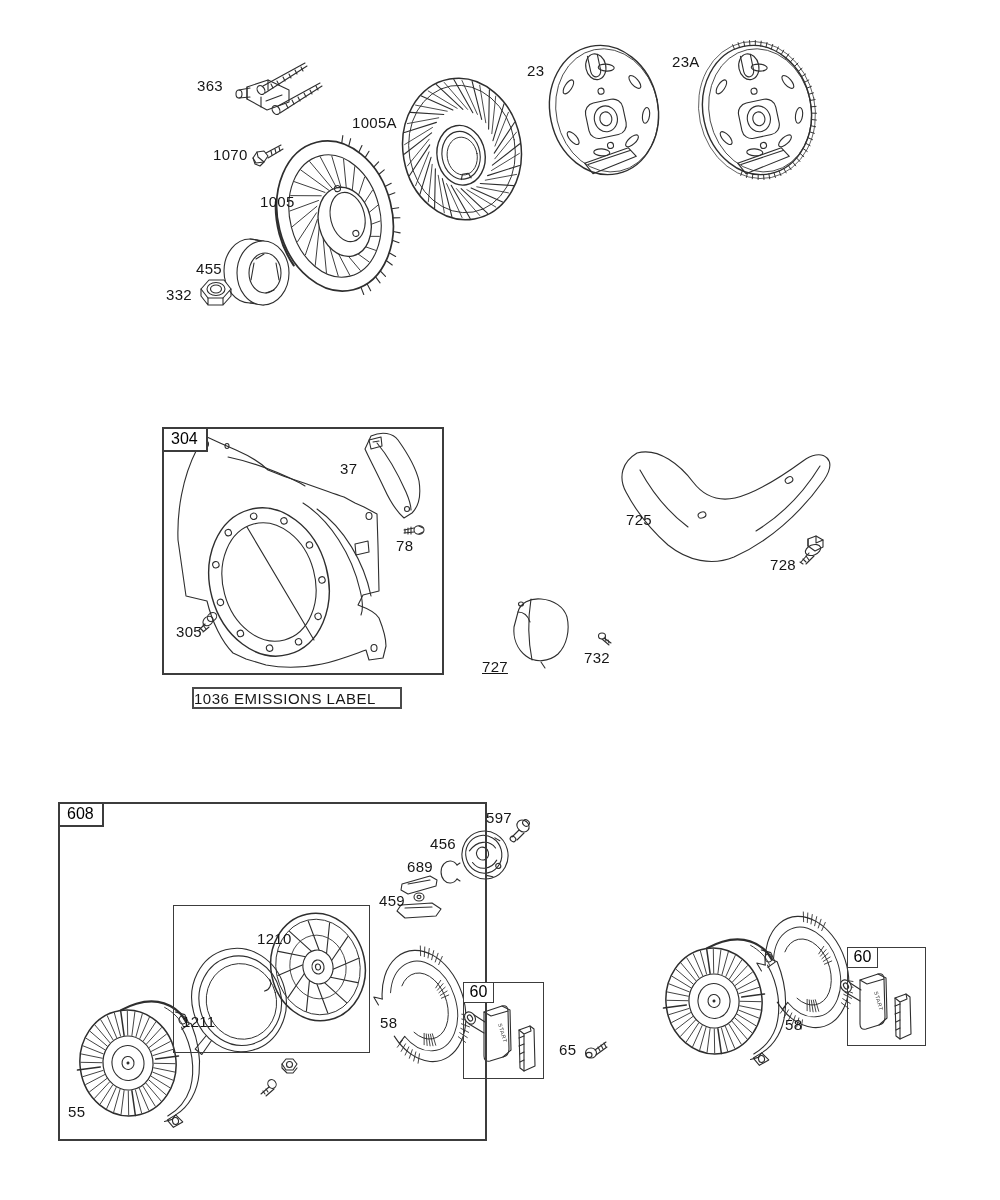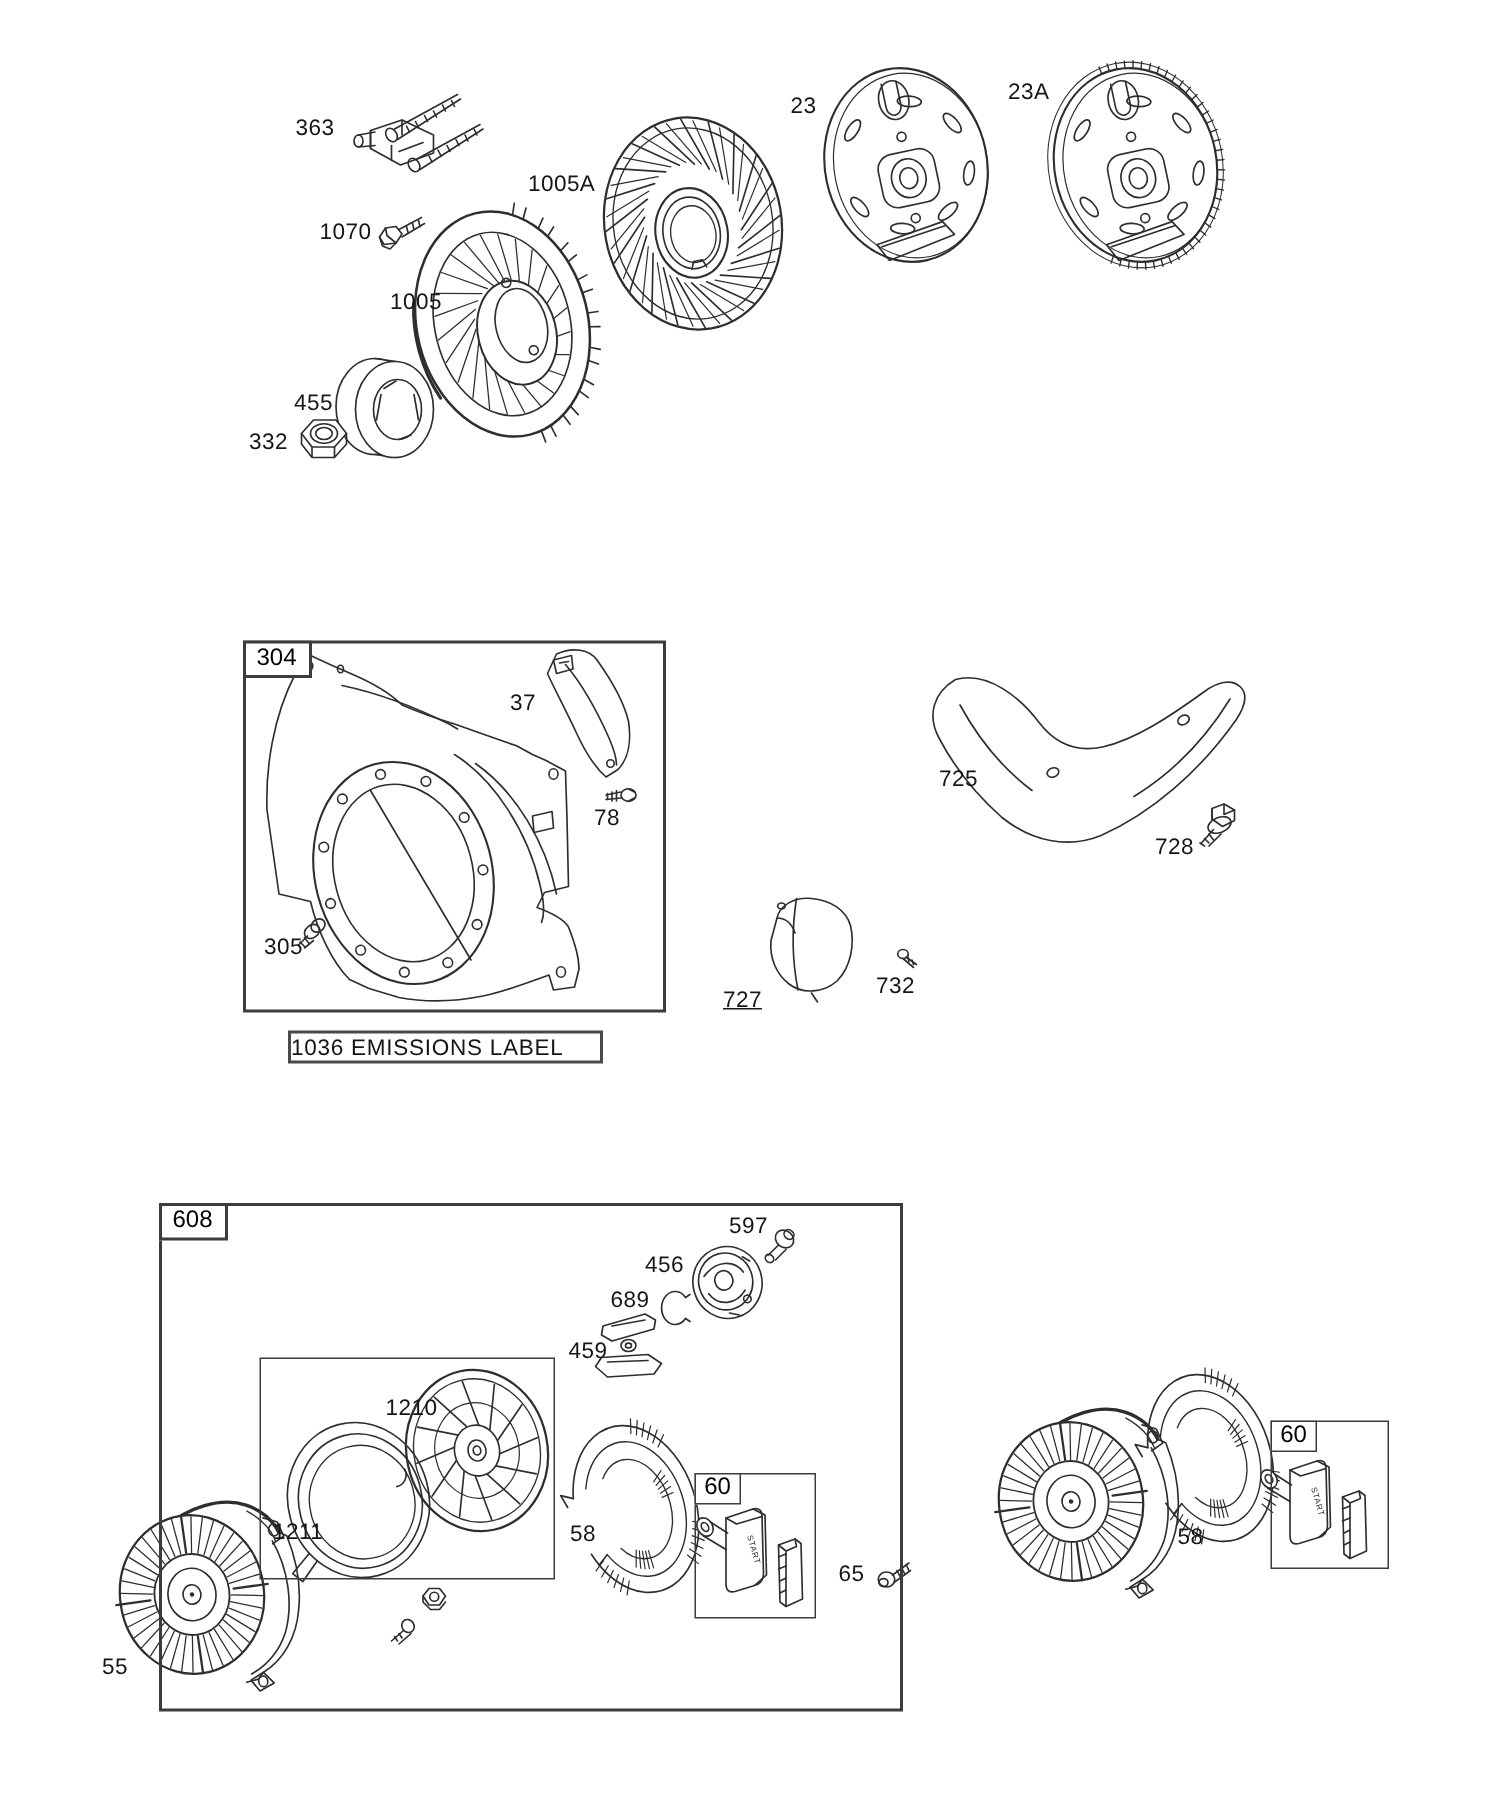--- a/index.html
+++ b/index.html
@@ -544,21 +544,21 @@
   </svg>
 
   <div class="gbox" style="left:162px;top:427px;width:282px;height:248px;">
     <div class="gtag">304</div>
   </div>
 
   <div class="embox" style="left:192px;top:687px;width:210px;height:22px;">
     <span>1036 EMISSIONS LABEL</span>
   </div>
 
-  <div class="gbox" style="left:58px;top:802px;width:496px;height:339px;margin-left:48px;">
+  <div class="gbox" style="left:58px;top:802px;width:429px;height:339px;">
     <div class="gtag">608</div>
   </div>
 
   <div class="gbox" style="left:173px;top:905px;width:197px;height:148px;border-width:1.5px;"></div>
 
   <div class="gbox" style="left:463px;top:982px;width:81px;height:97px;border-width:1.5px;">
     <div class="gtag" style="border-width:1.5px;left:-1.5px;top:-1.5px;padding:0 6px 1px;">60</div>
   </div>
 
 

